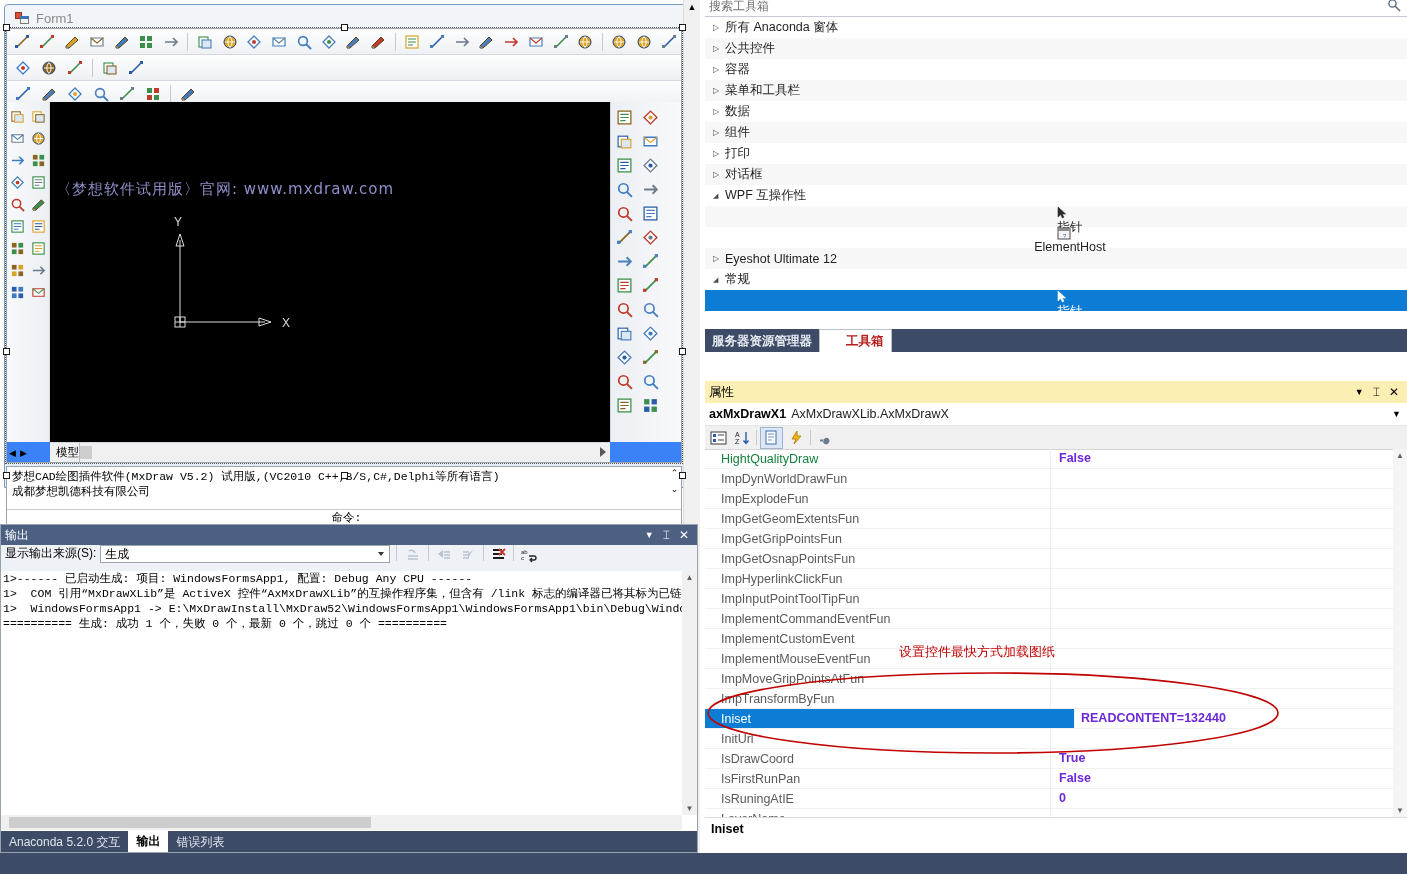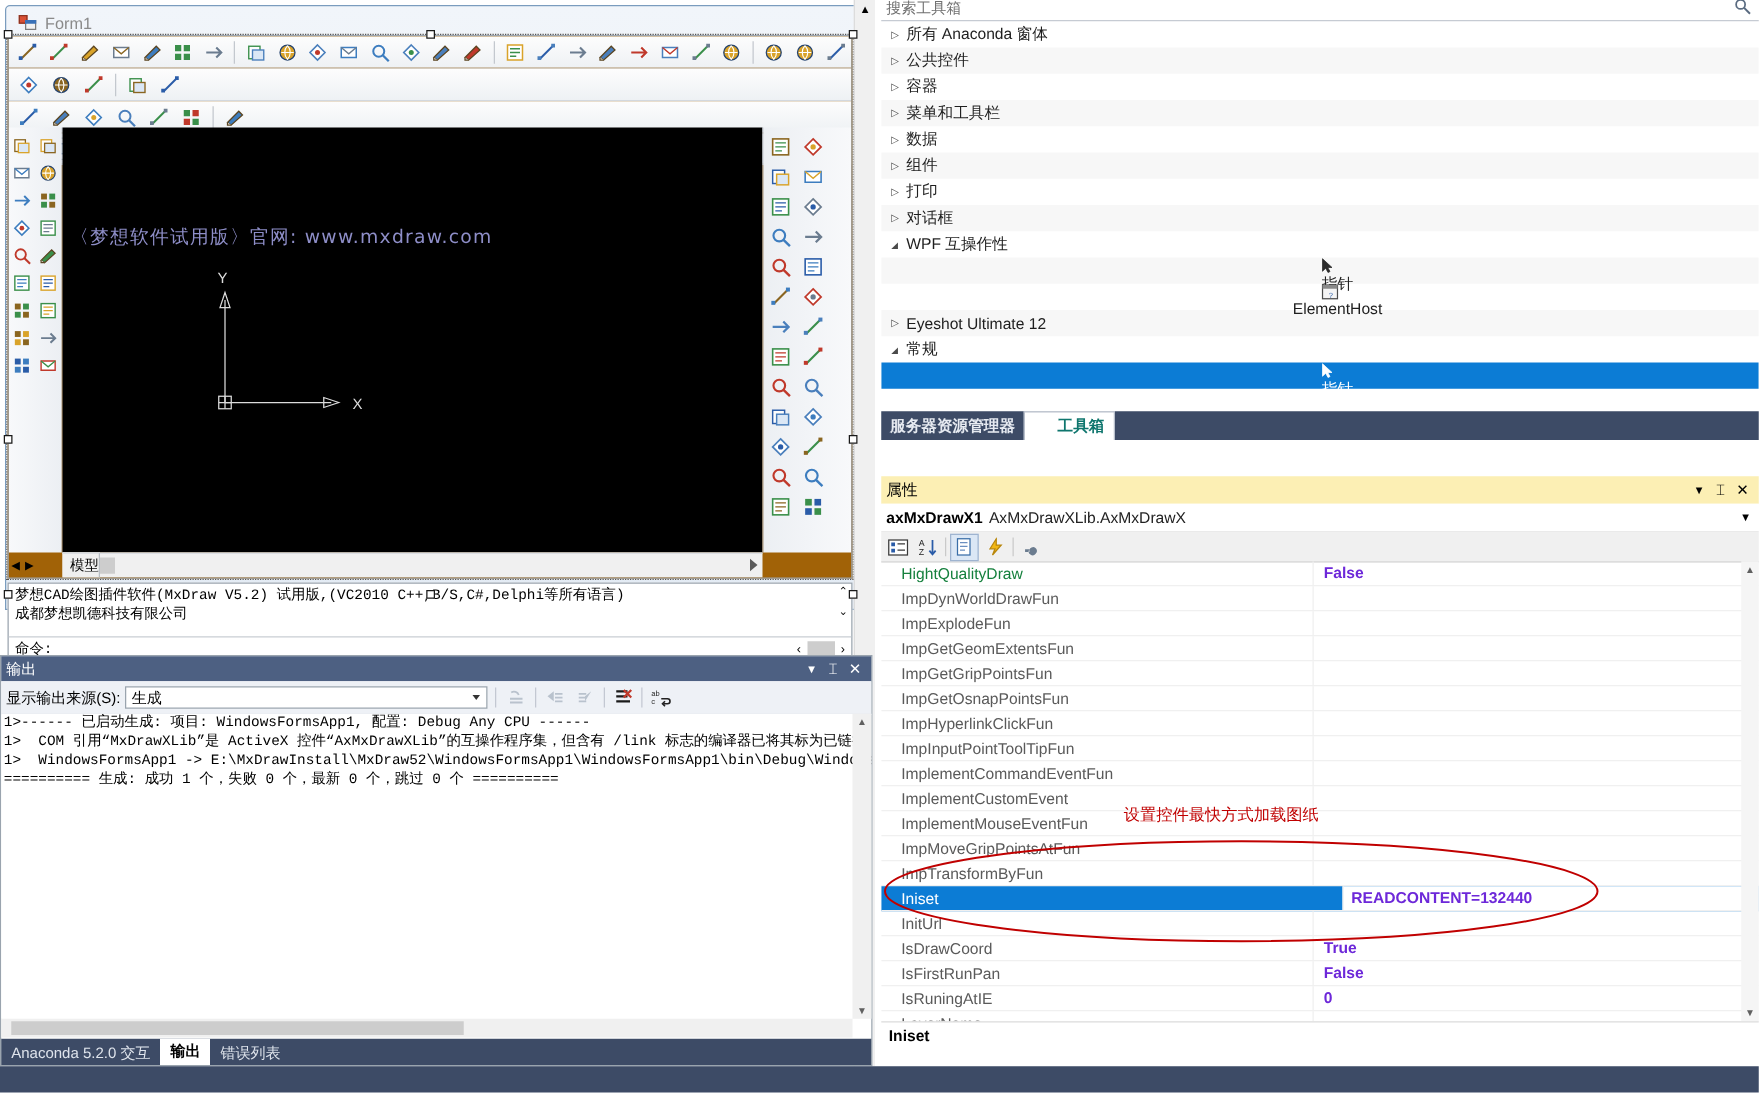--- a/index.html
+++ b/index.html
@@ -21,21 +21,21 @@
   .form-ico .a{position:absolute;left:0;top:0;width:7px;height:7px;background:#d94f34;border:1px solid #8c3422;box-sizing:border-box;}
   .form-ico .b{position:absolute;left:5px;top:4px;width:9px;height:8px;background:#f2f2f2;border:1px solid #7c7c7c;box-sizing:border-box;}
   .form-ico .c{position:absolute;left:5px;top:4px;width:9px;height:3px;background:#3a72b8;}
 
   
   #ctrl-sel{position:absolute;left:5px;top:27px;width:678px;height:437px;
     border:1px dotted #555;box-sizing:border-box;background:#eef1f5;}
   .handle{position:absolute;width:7px;height:7px;background:#fff;border:1px solid #1a1a1a;box-sizing:border-box;z-index:40;}
 
   
-  #cad{position:absolute;left:6px;top:28px;width:676px;height:435px;background:#a16207;
+  #cad{position:absolute;left:6px;top:28px;width:676px;height:435px;background:#3b82f6;
       border:1px solid #9aa4ae;box-sizing:border-box;overflow:hidden;}
   .tb-row{display:flex;align-items:center;height:25px;
           background:linear-gradient(#fdfdfd,#eef1f4);border-bottom:1px solid #d3d8de;padding-left:3px;}
   .tb-btn{width:22px;height:21px;margin:0 1px;display:flex;align-items:center;justify-content:center;
           border:1px solid transparent;border-radius:2px;}
   .tb-sep{width:1px;height:18px;background:#c3c8ce;margin:0 4px;}
   .sico{display:block;}
 
   
   #combo-row{display:flex;align-items:center;height:24px;padding-left:4px;gap:5px;
@@ -59,37 +59,37 @@
   #canvas{position:absolute;left:43px;right:71px;top:0;bottom:20px;background:#000;overflow:hidden;}
   #canvas-hscroll{position:absolute;left:43px;right:71px;bottom:0;height:19px;background:#f0f0f0;border-top:1px solid #d3d8de;}
   .watermark{position:absolute;left:6px;top:78px;color:#8e8ec8;font-size:15px;letter-spacing:1px;
       font-family:"DejaVu Sans",sans-serif;white-space:nowrap;}
   #model-tab{position:absolute;left:0;bottom:0;height:19px;width:43px;}
 
   
   #cmdwin{position:absolute;left:6px;top:466px;width:676px;height:63px;background:#fff;
       border:1px solid #9aa4ae;box-sizing:border-box;}
   .cmdline{font-family:"Liberation Mono","DejaVu Sans Mono",monospace;font-size:11.5px;padding-left:5px;line-height:15px;}
-  #cmd-input-row{position:absolute;left:0;right:0;bottom:0;height:18px;border-top:1px solid #c9ced4;display:flex;align-items:center;}
+  #cmd-input-row{position:absolute;left:0;right:0;bottom:0;height:18px;border-top:1px solid #c9ced4;display:flex;align-items:center;flex-direction:column;}
   #statusbar{position:absolute;left:6px;top:530px;width:676px;height:20px;
       background:linear-gradient(#fbfcfd,#eaeef2);border:1px solid #9aa4ae;box-sizing:border-box;
       display:flex;align-items:center;}
   .sb-item{font-size:11.5px;padding:0 6px;}
   .sb-item.boxed{border:1px solid #a9b0b8;background:#fdfdfd;margin:0 2px;padding:0 4px;}
   #coords{font-family:"Liberation Mono","DejaVu Sans Mono",monospace;font-size:11.5px;padding-left:6px;width:250px;}
 
   
   #designer-vscroll{position:absolute;right:0;top:0;width:16px;height:853px;background:#f0f0f0;border-left:1px solid #dcdcdc;}
   #designer-hscroll{position:absolute;left:0;bottom:0;width:684px;height:16px;background:#f0f0f0;}
   .sb-thumb{background:#cdcdcd;position:absolute;}
 
   
   #output-pane{position:absolute;left:0;top:524px;width:698px;height:329px;background:#fff;border:1px solid #9aa4ae;box-sizing:border-box;}
   #output-header{height:20px;background:#4d6082;display:flex;align-items:center;color:#fff;font-size:12px;padding-left:2px;}
-  #output-toolbar{height:26px;background:#eef1f6;border-bottom:1px solid #ccd2dc;display:flex;align-items:center;gap:4px;padding-left:2px;}
+  #output-toolbar{height:26px;background:#eef1f6;border-bottom:1px solid #ccd2dc;display:flex;align-items:flex-start;gap:4px;padding-left:2px;}
   #output-src-combo{height:18px;width:290px;border:1px solid #9aa4ae;background:#fff;position:relative;display:flex;align-items:center;padding-left:4px;font-size:12px;box-sizing:border-box;}
   #output-body{position:absolute;left:0;right:0;top:46px;bottom:37px;overflow:hidden;background:#fff;}
   .outline{font-family:"Liberation Mono","DejaVu Sans Mono",monospace;font-size:11.5px;
       white-space:pre;line-height:15px;padding-left:2px;}
   #output-vscroll{position:absolute;right:0;top:46px;width:15px;bottom:37px;background:#f0f0f0;}
   #output-hscroll{position:absolute;left:0;right:15px;bottom:22px;height:15px;background:#f0f0f0;}
   #output-tabs{position:absolute;left:0;right:0;bottom:0;height:21px;background:#3d4b66;display:flex;align-items:flex-end;}
   .otab{height:19px;display:flex;align-items:center;padding:0 8px;color:#dfe4ec;font-size:12px;}
   .otab.active{background:#fff;color:#000;font-weight:bold;height:21px;}
 
@@ -99,21 +99,21 @@
       padding-left:4px;color:#707070;font-size:12px;overflow:hidden;position:relative;}
   #tb-tree{position:absolute;left:0;top:17px;right:0;bottom:24px;overflow:hidden;}
   .tb-node{height:21px;display:flex;align-items:center;font-size:12.5px;padding-left:8px;color:#1e1e1e;}
   .tb-node.alt{background:#f7f7f7;}
   .tb-node.sel{background:#0c7cd5;color:#fff;}
   .tb-node .tri{width:12px;display:inline-block;color:#4a4a4a;font-size:8px;}
   .tb-node.child{padding-left:28px;flex-direction:column;}
   .tb-node.child .ic{width:26px;display:flex;align-items:center;}
   #toolbox-tabs{position:absolute;left:0;right:0;bottom:0;height:23px;background:#3d4b66;display:flex;align-items:flex-end;}
   .tbtab{height:21px;display:flex;align-items:center;padding:0 7px;color:#e6eaf1;font-size:12.5px;font-weight:bold;}
-  .tbtab.active{background:#fff;color:#0f766e;height:23px;border:1px solid #b9c0cc;border-bottom:none;box-sizing:border-box;padding-left:26px;}
+  .tbtab.active{background:#fff;color:#b91c1c;height:23px;border:1px solid #b9c0cc;border-bottom:none;box-sizing:border-box;padding-left:26px;}
 
   
   #props-pane{position:absolute;left:705px;top:381px;width:702px;height:472px;background:#fff;}
   #props-header{height:22px;background:#fcefb4;display:flex;align-items:center;padding-left:4px;font-size:12.5px;}
   #props-obj{height:22px;background:#fff;border-bottom:1px solid #e3e3e3;display:flex;align-items:center;padding-left:4px;font-size:12.5px;}
   #props-toolbar{height:23px;background:#f0f0f0;border-bottom:1px solid #d6d6d6;display:flex;align-items:center;gap:3px;padding-left:3px;}
   .ptb{width:21px;height:20px;display:flex;align-items:center;justify-content:center;}
   #props-grid{position:absolute;left:0;right:0;top:68px;bottom:36px;overflow:hidden;}
   .prow{height:19px;display:flex;align-items:center;border-bottom:1px solid #f0f0f0;font-size:12.5px;}
   .prow .pname{width:345px;padding-left:16px;color:#5a5a5a;box-sizing:border-box;overflow:hidden;white-space:nowrap;}

